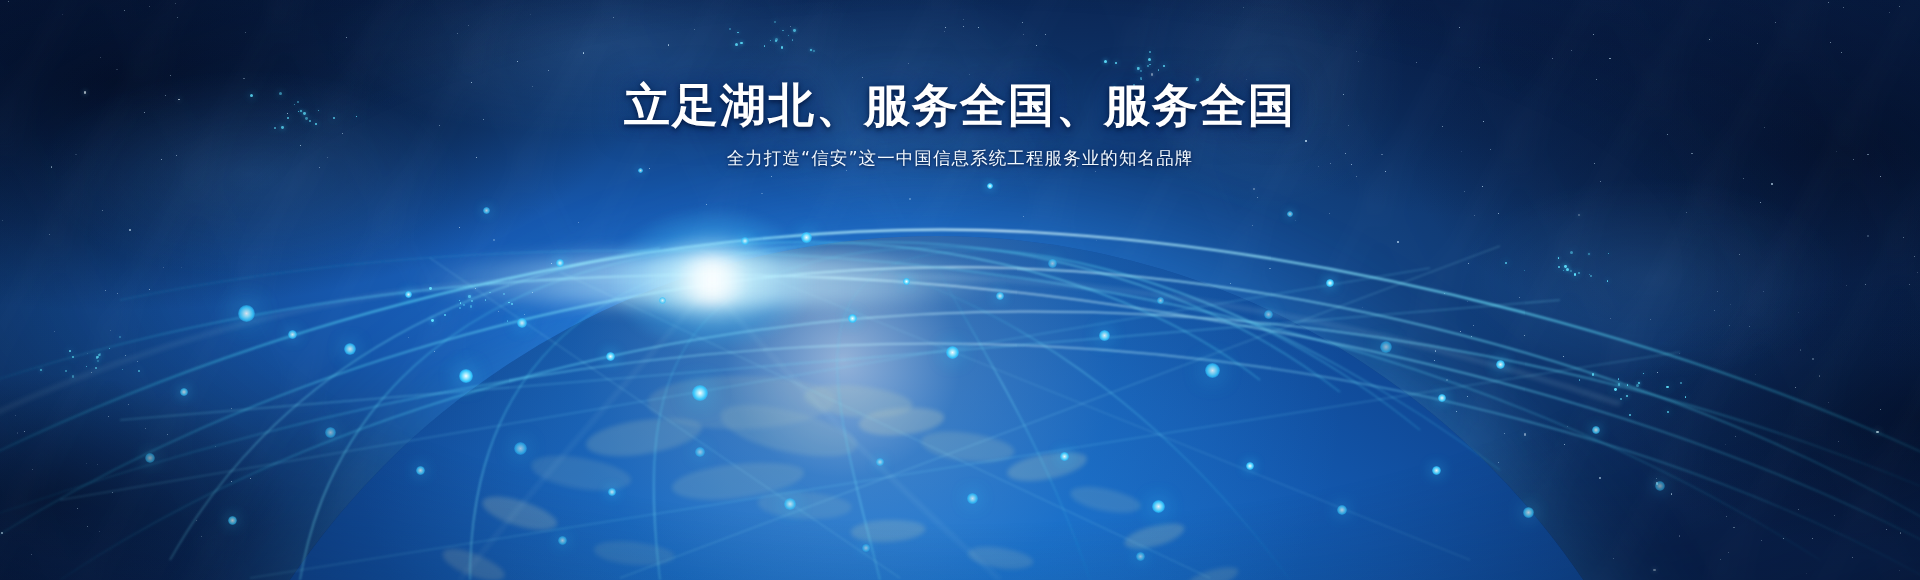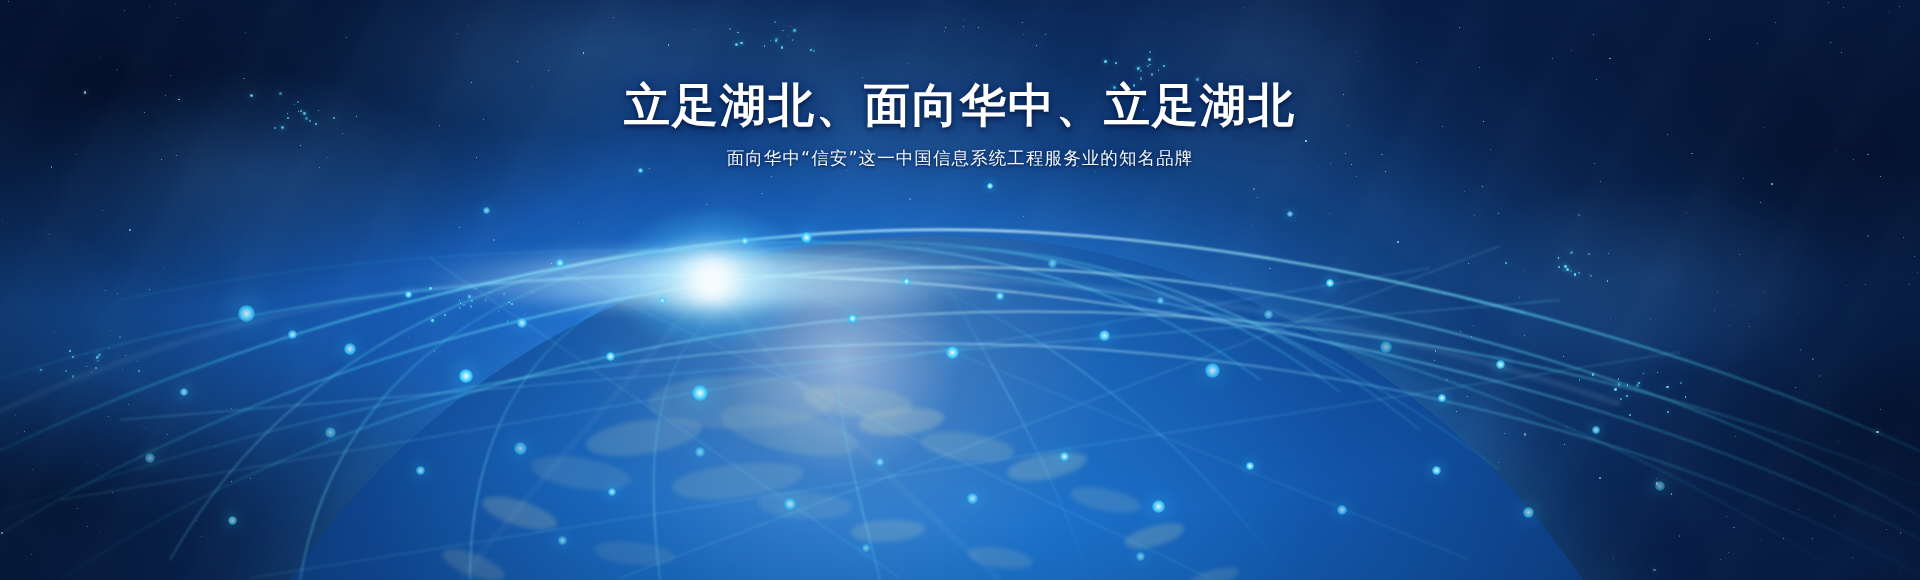--- a/index.html
+++ b/index.html
@@ -788,17 +788,17 @@
       <div class="node" style="left: 1135.5px; top: 551.5px; width: 9px; height: 9px; opacity: 0.63; box-shadow: rgba(60, 205, 255, 0.75) 0px 0px 14px;"></div>
       <div class="node" style="left: 482.5px; top: 206.5px; width: 7px; height: 7px; opacity: 0.69; box-shadow: rgba(60, 205, 255, 0.75) 0px 0px 11px;"></div>
       <div class="node" style="left: 1287px; top: 211px; width: 6px; height: 6px; opacity: 0.69; box-shadow: rgba(60, 205, 255, 0.75) 0px 0px 9px;"></div>
       <div class="node" style="left: 637.5px; top: 167.5px; width: 5px; height: 5px; opacity: 0.79; box-shadow: rgba(60, 205, 255, 0.75) 0px 0px 8px;"></div>
       <div class="node" style="left: 987px; top: 183px; width: 6px; height: 6px; opacity: 0.99; box-shadow: rgba(60, 205, 255, 0.75) 0px 0px 9px;"></div>
     </div>
 
   <div class="vignette"></div>
 
   <div class="copy">
-    <h1 class="headline">立足湖北、面向华中、立足湖北</h1>
-    <p class="subline">面向华中“信安”这一中国信息系统工程服务业的知名品牌</p>
+    <h1 class="headline">立足湖北、服务全国、服务全国</h1>
+    <p class="subline">全力打造“信安”这一中国信息系统工程服务业的知名品牌</p>
   </div>
 
 </div>
 
 </body></html>

